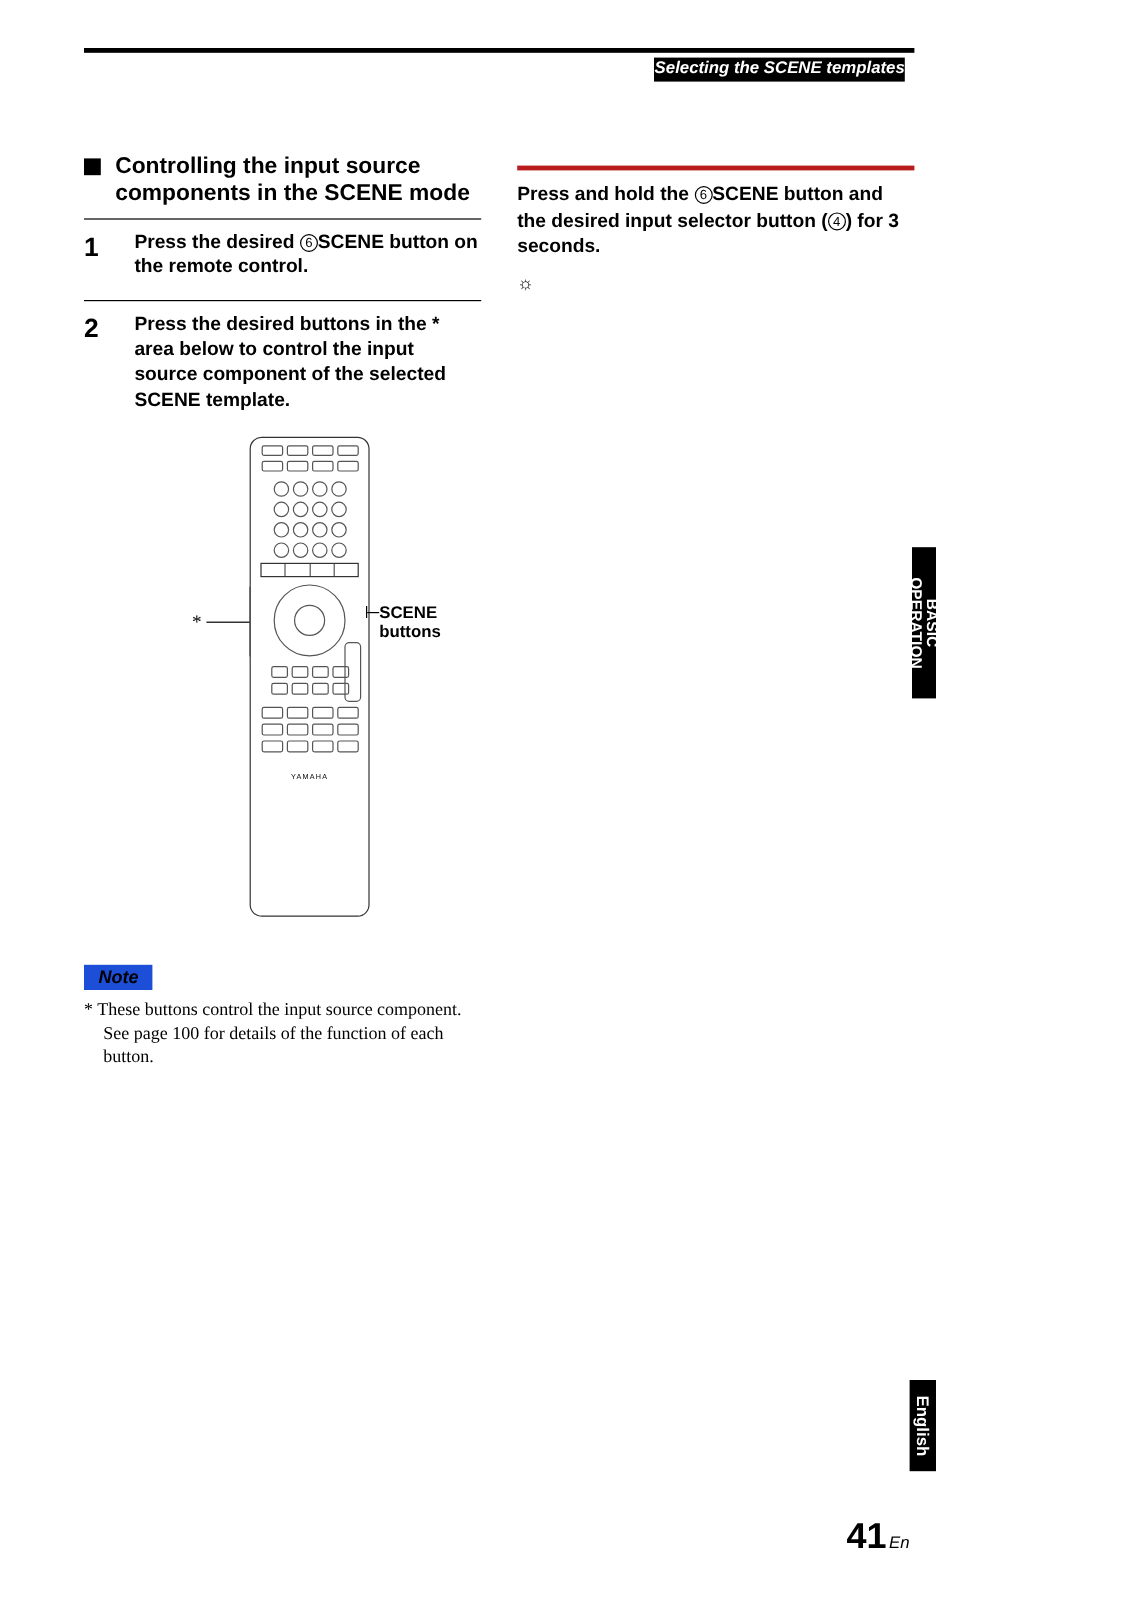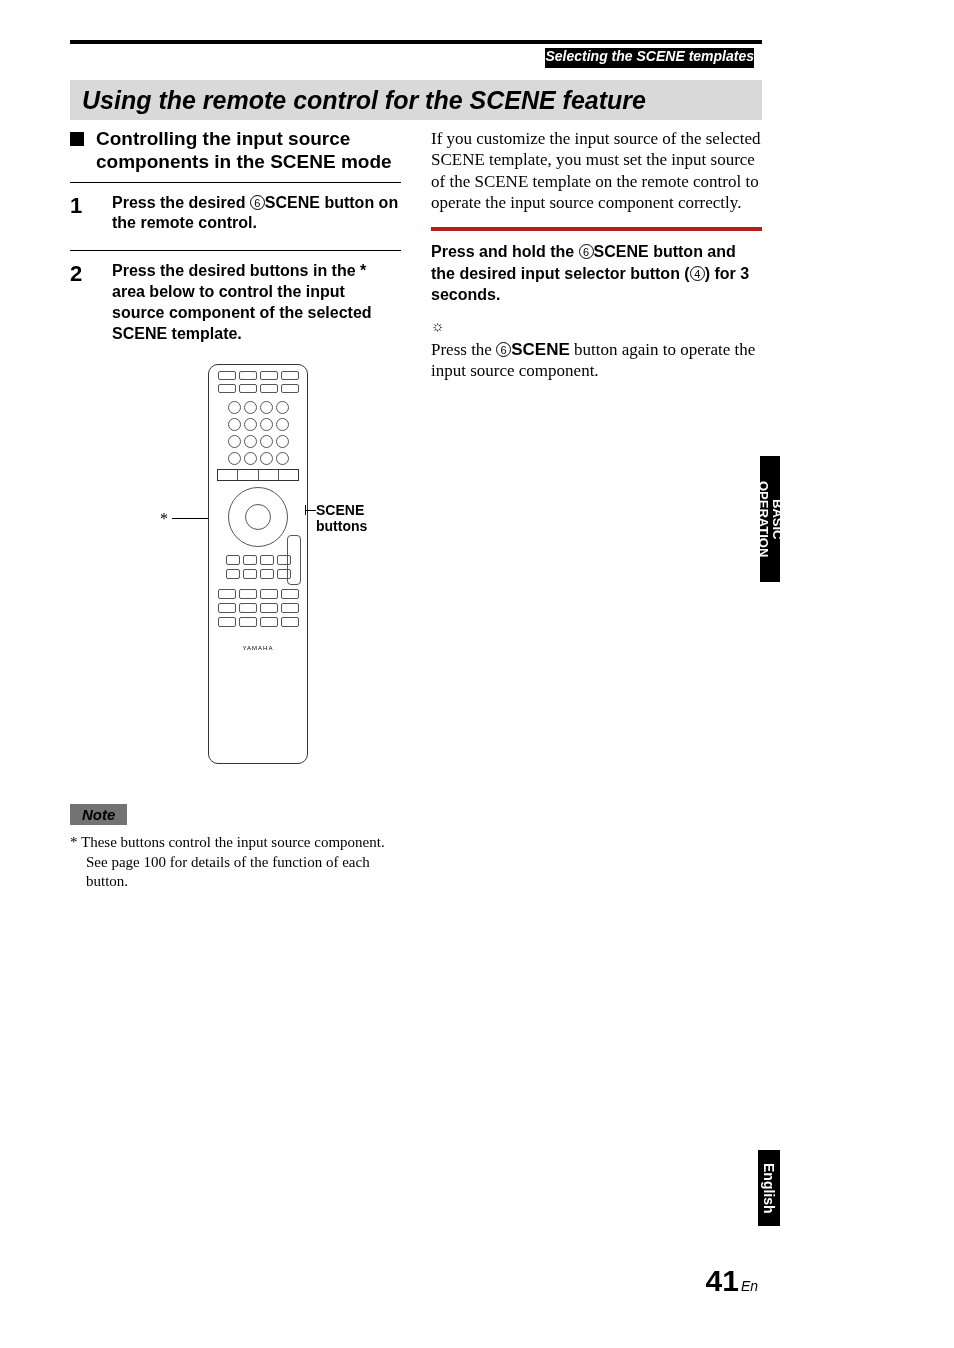--- a/index.html
+++ b/index.html
@@ -37,41 +37,38 @@
   .rm-vol { position:absolute; right: 6px; top: 170px; width: 14px; height: 50px; border:0.6px solid #555; border-radius: 4px; }
   .rm-transport { margin-top: 8px; }
   .rm-numpad .rm-btn { width: 18px; height: 10px; }
   .rm-logo { text-align: center; font-size: 6px; margin-top: 18px; letter-spacing: 1px; font-family: Arial,sans-serif; }
   .asterisk-mark { position: absolute; left: 0px; top: 146px; font-size: 16px; }
   .pointer-line { position: absolute; left: 12px; top: 154px; width: 36px; height: 1px; background: #000; }
   .pointer-line::after { content:''; position:absolute; right:-1px; top:-29px; width:1px; height:58px; background:#000; }
   .scene-label { position: absolute; left: 156px; top: 138px; font-family: Arial, Helvetica, sans-serif; font-weight: bold; font-size: 14px; }
   .scene-pointer { position: absolute; left: 146px; top: 146px; width: 10px; height: 1px; background: #000; }
   .scene-pointer::before { content:''; position:absolute; left:-1px; top:-5px; width:1px; height:10px; background:#000; }
-  .note-box { background: #737373; display: inline-block; padding: 2px 12px; font-family: Arial, Helvetica, sans-serif; font-style: italic; font-weight: bold; font-size: 15px; margin-top: 20px; }
+  .note-box { background: #1d4ed8; display: inline-block; padding: 2px 12px; font-family: Arial, Helvetica, sans-serif; font-style: italic; font-weight: bold; font-size: 15px; margin-top: 20px; }
   .note-text { font-size: 15px; line-height: 1.3; margin-top: 8px; padding-left: 16px; text-indent: -16px; }
   .col2-step { border-top: 4px solid #b91c1c; padding-top: 10px; font-family: Arial, Helvetica, sans-serif; font-weight: bold; font-size: 16px; line-height: 1.35; margin-top: 10px; margin-bottom: 12px; }
   .hint-icon { font-size: 15px; margin-bottom: 4px; }
   .side-tab { position: absolute; right: 42px; background: #000; color: #fff; writing-mode: vertical-rl; text-orientation: mixed; font-family: Arial, Helvetica, sans-serif; font-weight: bold; text-align: center; display: flex; align-items: center; justify-content: center; }
   .tab-basic { top: 456px; height: 126px; width: 20px; font-size: 13px; line-height: 1.05; padding: 6px 0; }
   .tab-english { top: 1150px; height: 76px; width: 22px; font-size: 14px; }
   .page-num { position: absolute; bottom: 50px; right: 64px; font-family: Arial, Helvetica, sans-serif; }
   .page-num .pn { font-weight: bold; font-size: 30px; }
   .page-num .suf { font-style: italic; font-size: 14px; margin-left: 2px; }
 </style>
 </head>
 <body>
 
 <div class="page">
   <div class="top-rule"></div>
   <div class="breadcrumb"><span class="breadcrumb-inner">Selecting the SCENE templates</span></div>
 
-  <div class="section-title-bar">
-    <h1>Using the remote control for the SCENE feature</h1>
-  </div>
 
   <div class="cols">
 
     <div class="col">
       <div class="sub-h">
         <div class="black-sq"></div>
         <h2>Controlling the input source components in the SCENE mode</h2>
       </div>
 
       <div class="steps">
@@ -177,30 +174,26 @@
         </div>
         <div class="scene-pointer"></div>
         <div class="scene-label">SCENE buttons</div>
       </div>
 
       <div class="note-box">Note</div>
       <p class="note-text">*  These buttons control the input source component. See page 100 for details of the function of each button.</p>
     </div>
 
     <div class="col">
-      <p class="body-text">If you customize the input source of the selected SCENE template, you must set the input source of the SCENE template on the remote control to operate the input source component correctly.</p>
 
       <div class="col2-step">
         <span>Press and hold the </span><span class="circled">6</span><span class="scene-strong">SCENE</span><span> button and the desired input selector button (</span><span class="circled">4</span><span>) for 3 seconds.</span>
       </div>
 
       <div class="hint-icon">☼</div>
-      <p class="body-text" style="margin-bottom:0">
-        <span>Press the </span><span class="circled">6</span><span style="font-family:Arial,sans-serif;font-weight:bold">SCENE</span><span> button again to operate the input source component.</span>
-      </p>
     </div>
   </div>
 
   <div class="side-tab tab-basic">BASIC OPERATION</div>
   <div class="side-tab tab-english">English</div>
 
   <div class="page-num">
     <span class="pn">41</span><span class="suf">En</span>
   </div>
 </div>

